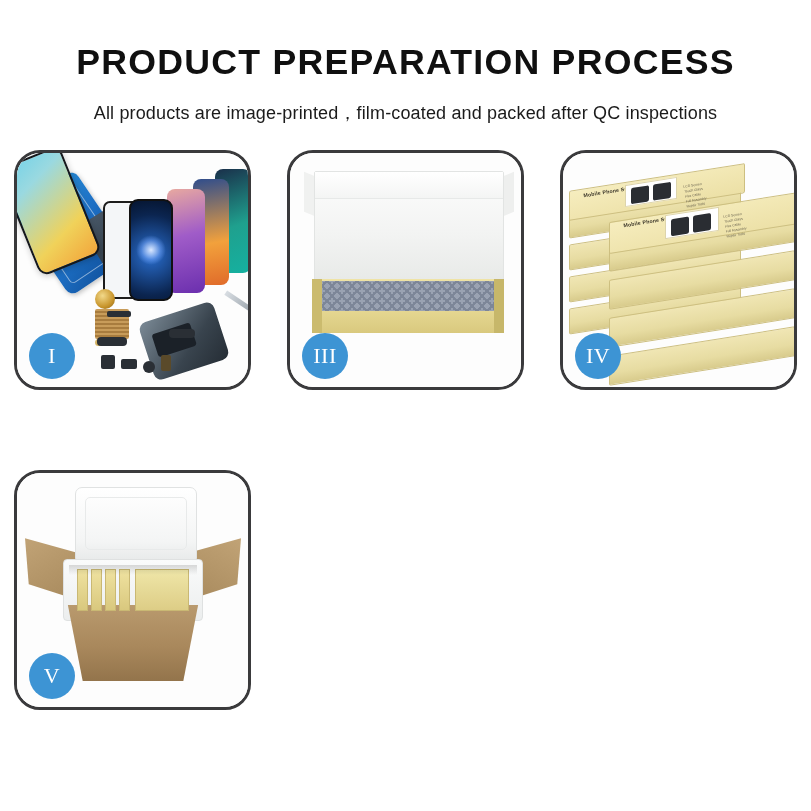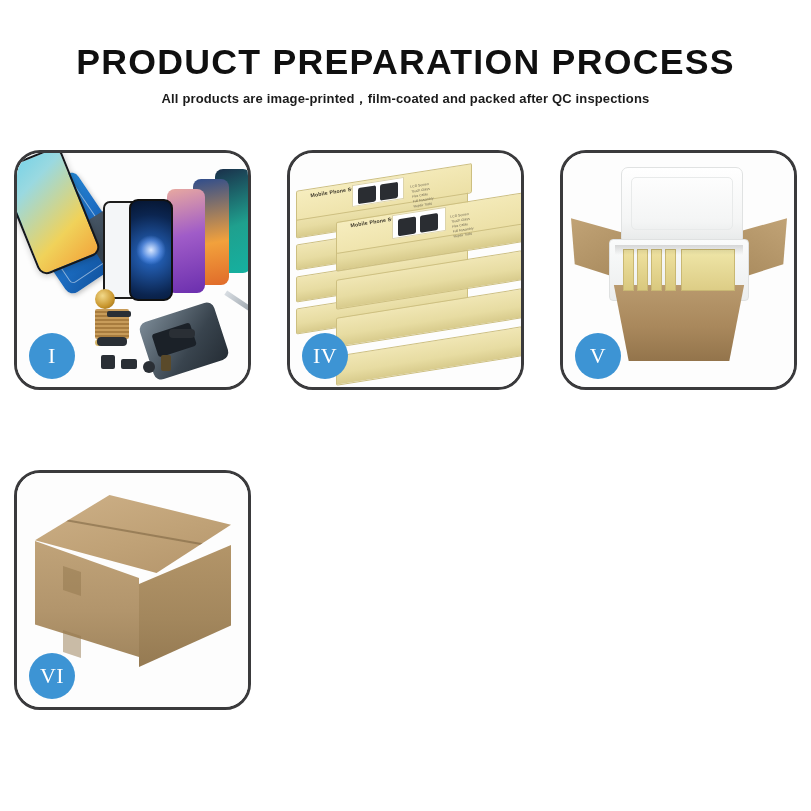--- a/index.html
+++ b/index.html
@@ -12,22 +12,22 @@
   .page { width: 811px; height: 811px; position: relative; background: #fff; }
 
   
   .header { padding-top: 44px; text-align: center; }
   .title {
     font-size: 35px; font-weight: 700; color: #101010;
     letter-spacing: 1.2px; transform: scaleX(1.02);
     line-height: 1.05; white-space: nowrap;
   }
   .subtitle {
-    margin-top: 9px; font-size: 13px; color: #1b1b1b;
-    font-weight: 700; letter-spacing: .15px; white-space: nowrap;
+    margin-top: 20px; font-size: 18px; color: #1b1b1b;
+    font-weight: 400; letter-spacing: .15px; white-space: nowrap;
   }
 
   
   .grid {
     position: absolute; left: 14px; top: 150px;
     width: 783px; height: 600px;
     display: grid;
     grid-template-columns: repeat(3, 237px);
     grid-template-rows: repeat(2, 240px);
     column-gap: 36px; row-gap: 80px;
@@ -266,20 +266,32 @@
           <div class="pt sm3"></div>
           <div class="pt sm4"></div>
           <div class="pt sm5"></div>
         </div>
         <div class="tweez"></div>
       </div>
       <div class="badge">I</div>
     </div>
 
 
+    <div class="panel">
+      <div class="scene p3">
+        <div class="lidwingL"></div>
+        <div class="lidwingR"></div>
+        <div class="lid"></div>
+        <div class="tray"></div>
+        <div class="trayin"></div>
+        <div class="traylipL"></div>
+        <div class="traylipR"></div>
+      </div>
+      <div class="badge">III</div>
+    </div>
 
     <div class="panel">
       <div class="scene p4">
         <div class="stack">
           <div class="bx bx-r4"></div>
           <div class="bx bx-r3"></div>
           <div class="bx bx-r2"></div>
           <div class="bx bx-r1"></div>
           <div class="lidtop lidtop-a"></div>
           <div class="bx bx-f4"></div>
@@ -324,26 +336,15 @@
         <div class="ybox" style="left:74px"></div>
         <div class="ybox" style="left:88px"></div>
         <div class="ybox" style="left:102px"></div>
         <div class="ybox" style="left:118px;width:54px;background:linear-gradient(180deg,#efe6a8,#ddcd86)"></div>
         <div class="foamShadow"></div>
         <div class="cartonBody"></div>
       </div>
       <div class="badge">V</div>
     </div>
 
-    <div class="panel">
-      <div class="scene p6">
-        <div class="ctop"></div>
-        <div class="cseam"></div>
-        <div class="cleft"></div>
-        <div class="cright"></div>
-        <div class="tape1"></div>
-        <div class="tape2"></div>
-      </div>
-      <div class="badge">VI</div>
-    </div>
 
   </div>
 </div>
 
 </body></html>

